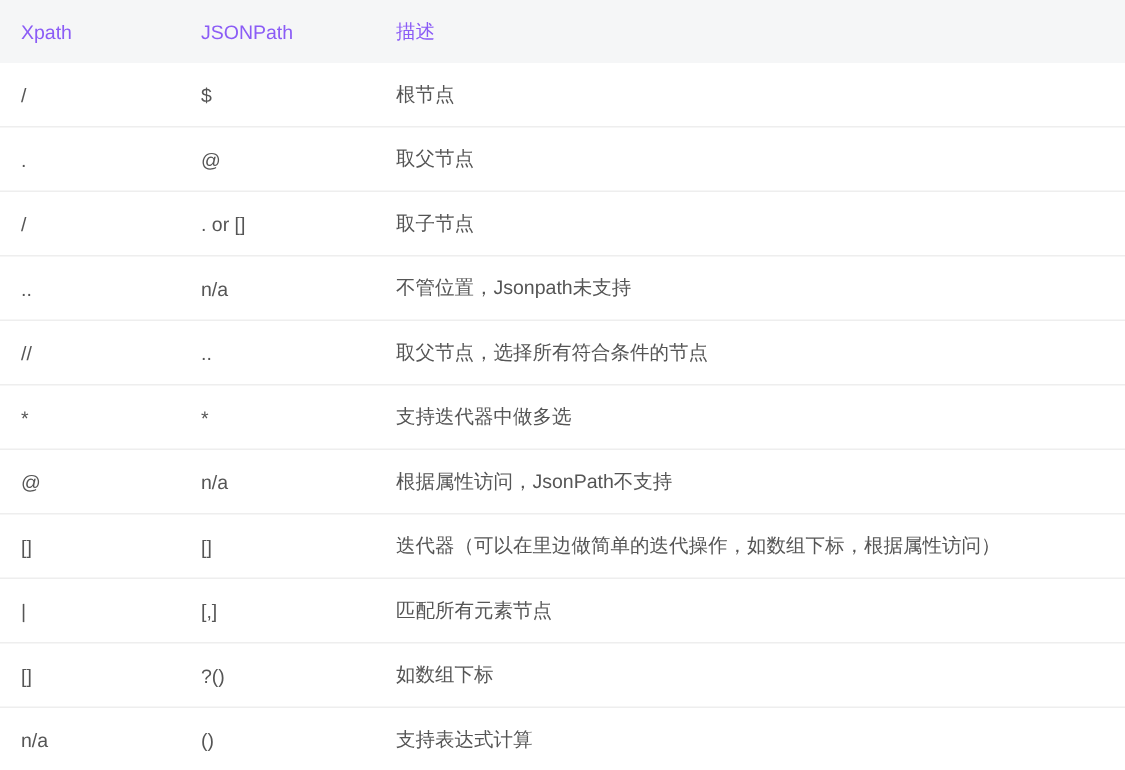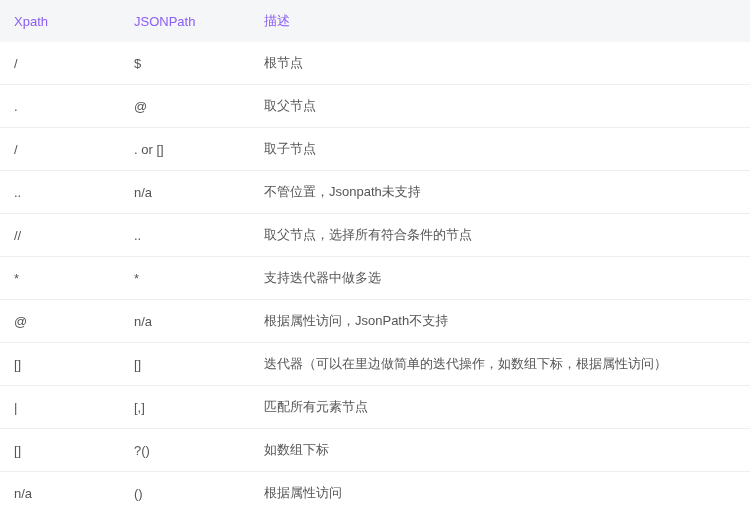--- a/index.html
+++ b/index.html
@@ -69,17 +69,17 @@
         <td class="col-desc">匹配所有元素节点</td>
       </tr>
     <tr>
         <td class="col-xpath">[]</td>
         <td class="col-jsonpath">?()</td>
         <td class="col-desc">如数组下标</td>
       </tr>
     <tr>
         <td class="col-xpath">n/a</td>
         <td class="col-jsonpath">()</td>
-        <td class="col-desc">根据属性访问</td>
+        <td class="col-desc">支持表达式计算</td>
       </tr>
 
   </tbody>
 </table>
 
 </body></html>

